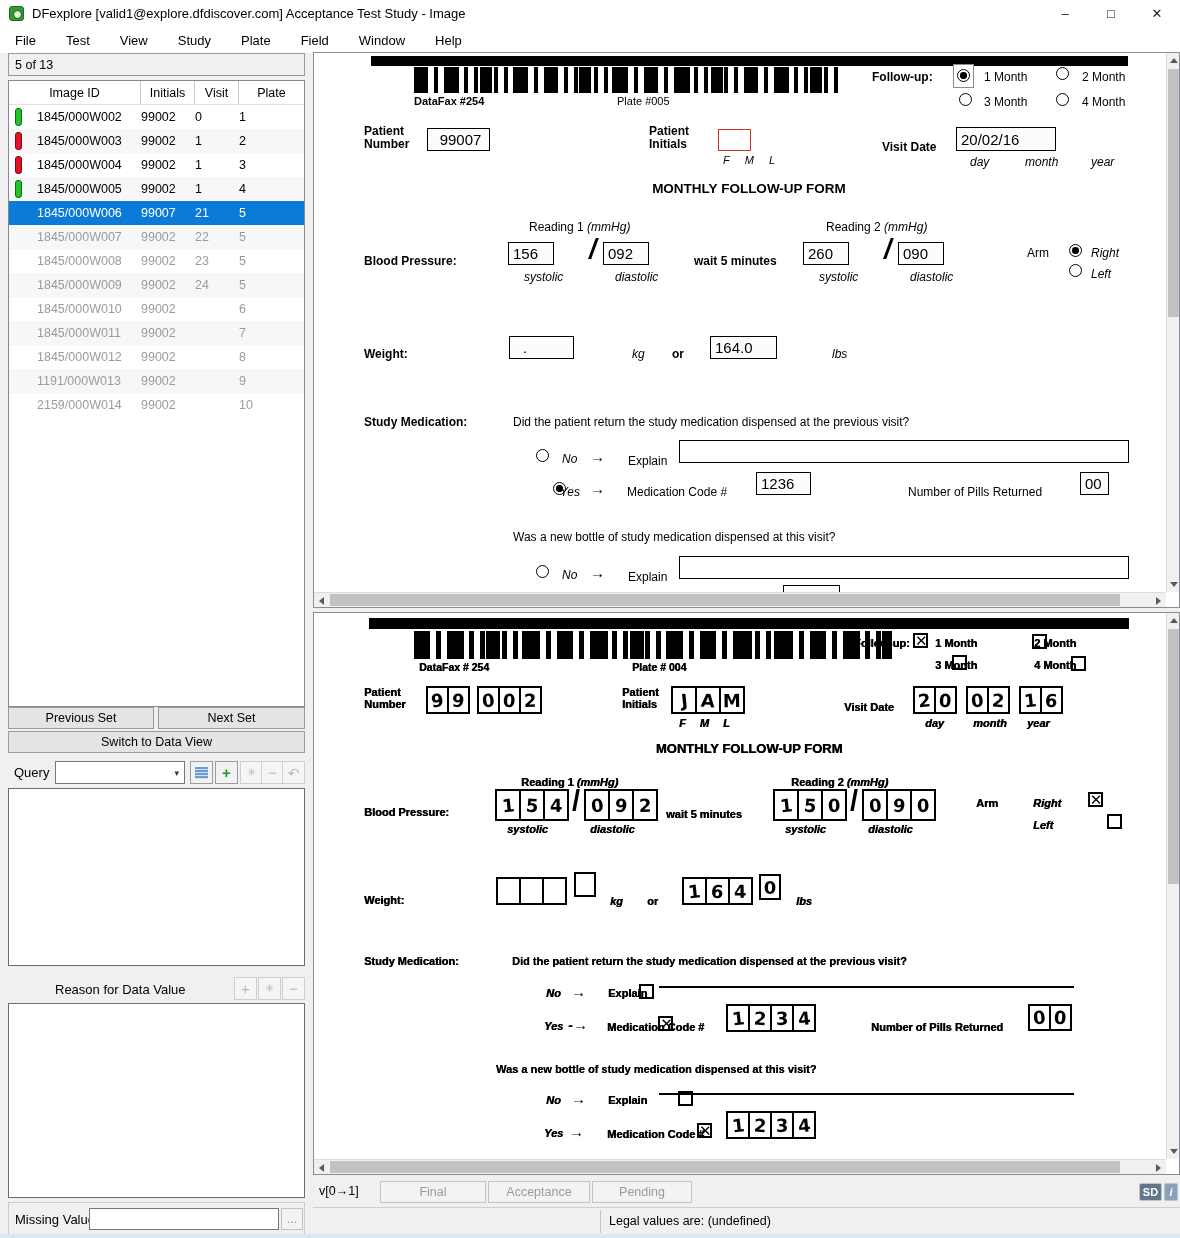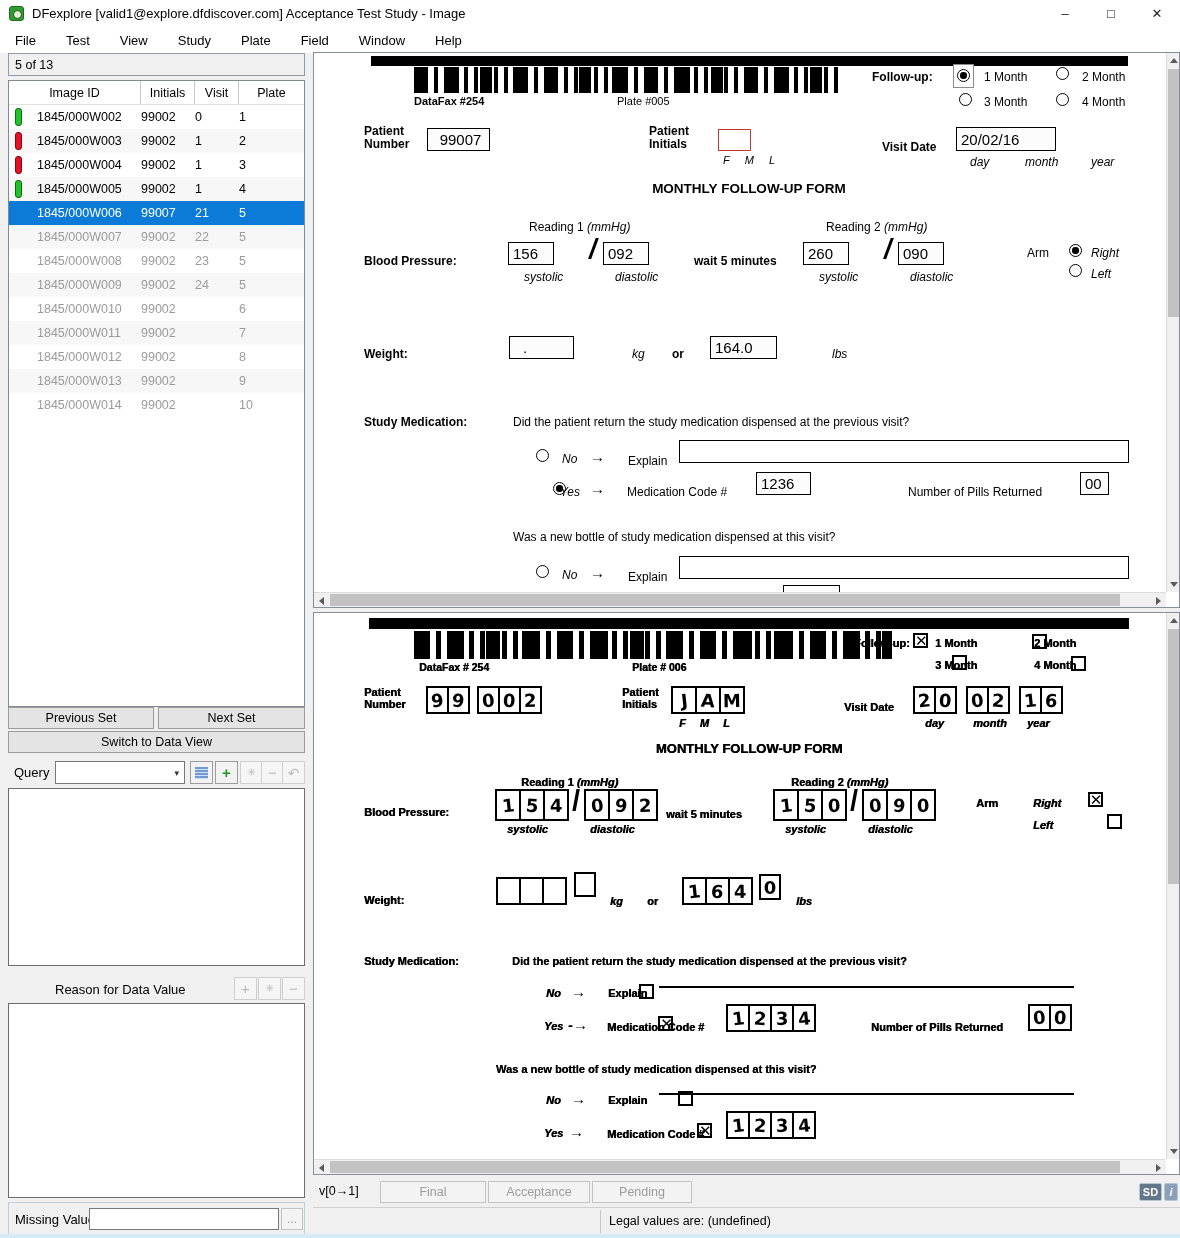--- a/index.html
+++ b/index.html
@@ -201,28 +201,28 @@
       </div>
       <div class="lrow pending">
         <span class="mark m-none"></span>
         <span class="cell">1845/000W012</span>
         <span class="cell">99002</span>
         <span class="cell"></span>
         <span class="cell">8</span>
       </div>
       <div class="lrow pending alt">
         <span class="mark m-none"></span>
-        <span class="cell">1845/000W013</span>
+        <span class="cell">1191/000W013</span>
         <span class="cell">99002</span>
         <span class="cell"></span>
         <span class="cell">9</span>
       </div>
       <div class="lrow pending">
         <span class="mark m-none"></span>
-        <span class="cell">1845/000W014</span>
+        <span class="cell">2159/000W014</span>
         <span class="cell">99002</span>
         <span class="cell"></span>
         <span class="cell">10</span>
       </div>
     </div>
 </div>
 
 <div class="abs btn" style="left:8px;top:707px;width:146px;height:22px;">Previous Set</div>
 <div class="abs btn" style="left:158px;top:707px;width:147px;height:22px;">Next Set</div>
 <div class="abs btn" style="left:8px;top:731px;width:297px;height:22px;">Switch to Data View</div>
@@ -373,21 +373,21 @@
       </span>
   </div>
 </div>
 
 <div class="abs panel" style="left:313px;top:612px;width:867px;height:563px;">
   <div class="canvas scan" style="width:853px;height:546px;">
 
     <div class="abs blackbar" style="left:55px;top:5px;width:760px;height:11px;"></div>
     <div class="abs barcode2" style="left:100px;top:18px;width:478px;height:28px;"></div>
     <span class="abs lbl" style="left:105px;top:48px;font-size:10.5px;">DataFax # 254</span>
-    <span class="abs lbl" style="left:318px;top:48px;font-size:10.5px;">Plate # 006</span>
+    <span class="abs lbl" style="left:318px;top:48px;font-size:10.5px;">Plate # 004</span>
 
     
     <span class="abs lbl" style="left:540px;top:24px;">Follow-up:</span>
     <span class="abs chk" style="left:599px;top:20px;"><span class="xm">✕</span></span>
     <span class="abs lbl" style="left:621px;top:24px;">1 Month</span>
     <span class="abs chk" style="left:699px;top:21px;"></span>
     <span class="abs lbl" style="left:720px;top:24px;">2 Month</span>
     <span class="abs chk" style="left:599px;top:42px;"></span>
     <span class="abs lbl" style="left:621px;top:46px;">3 Month</span>
     <span class="abs chk" style="left:699px;top:43px;"></span>

